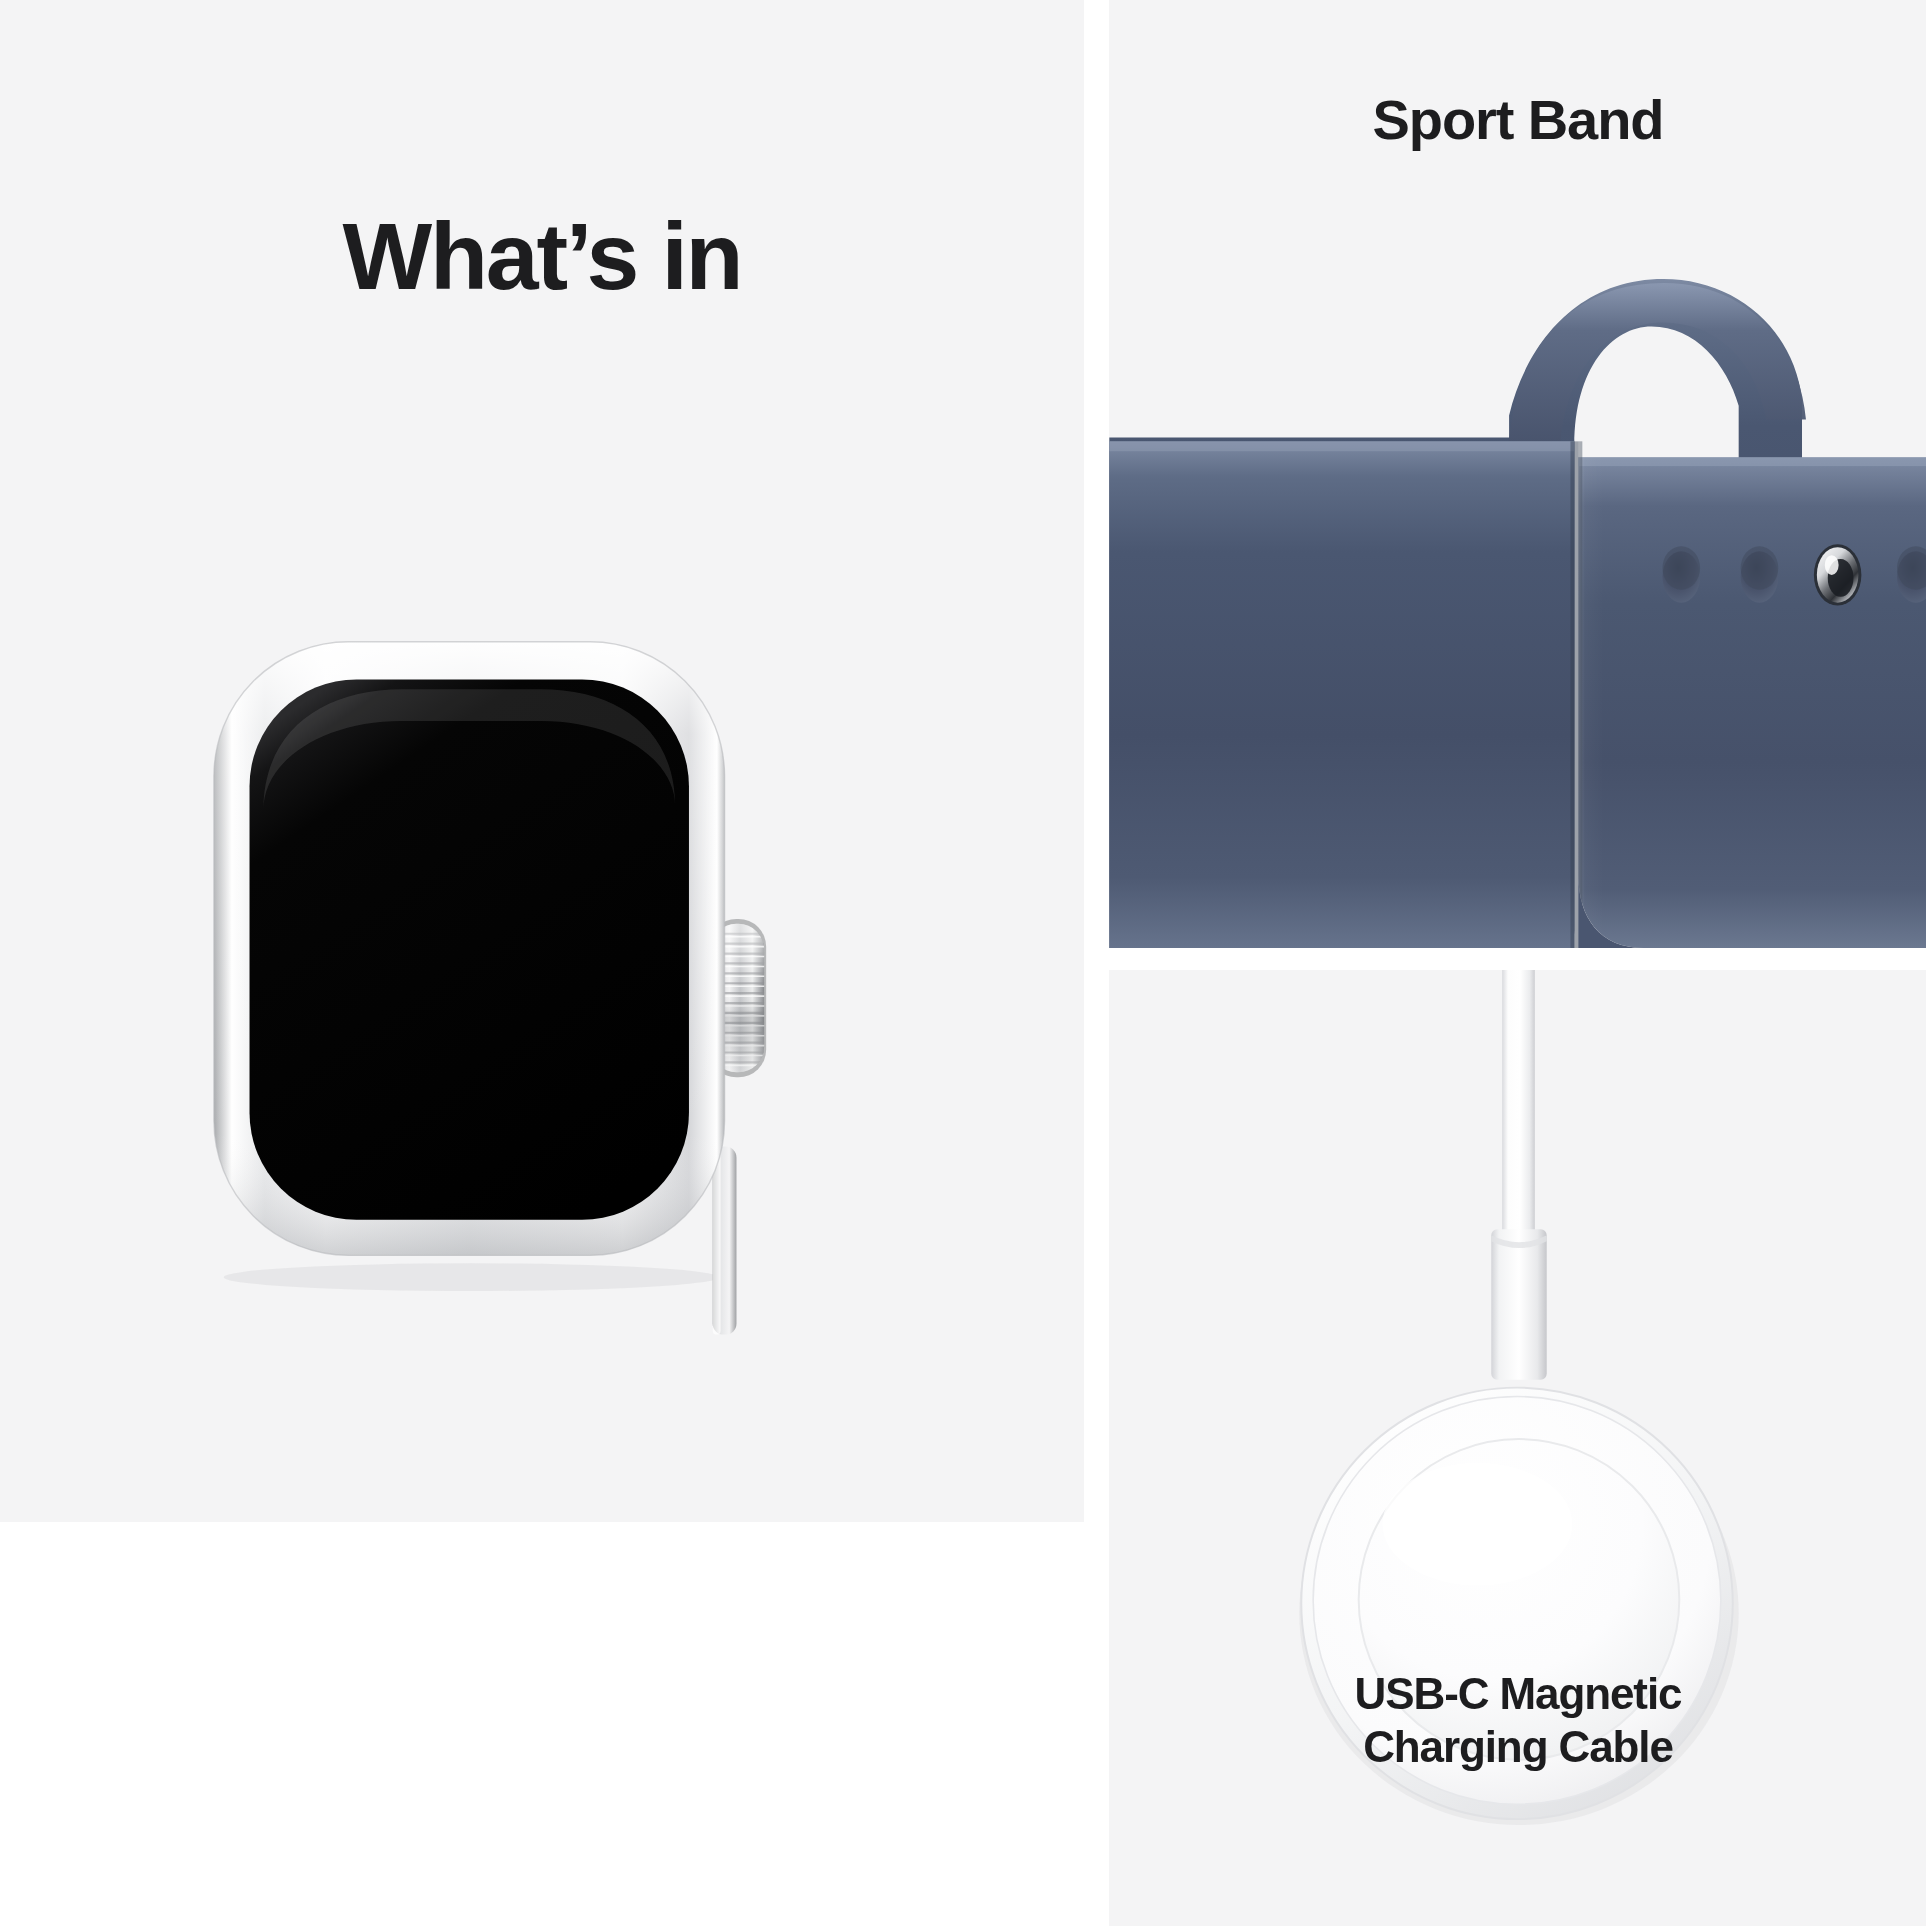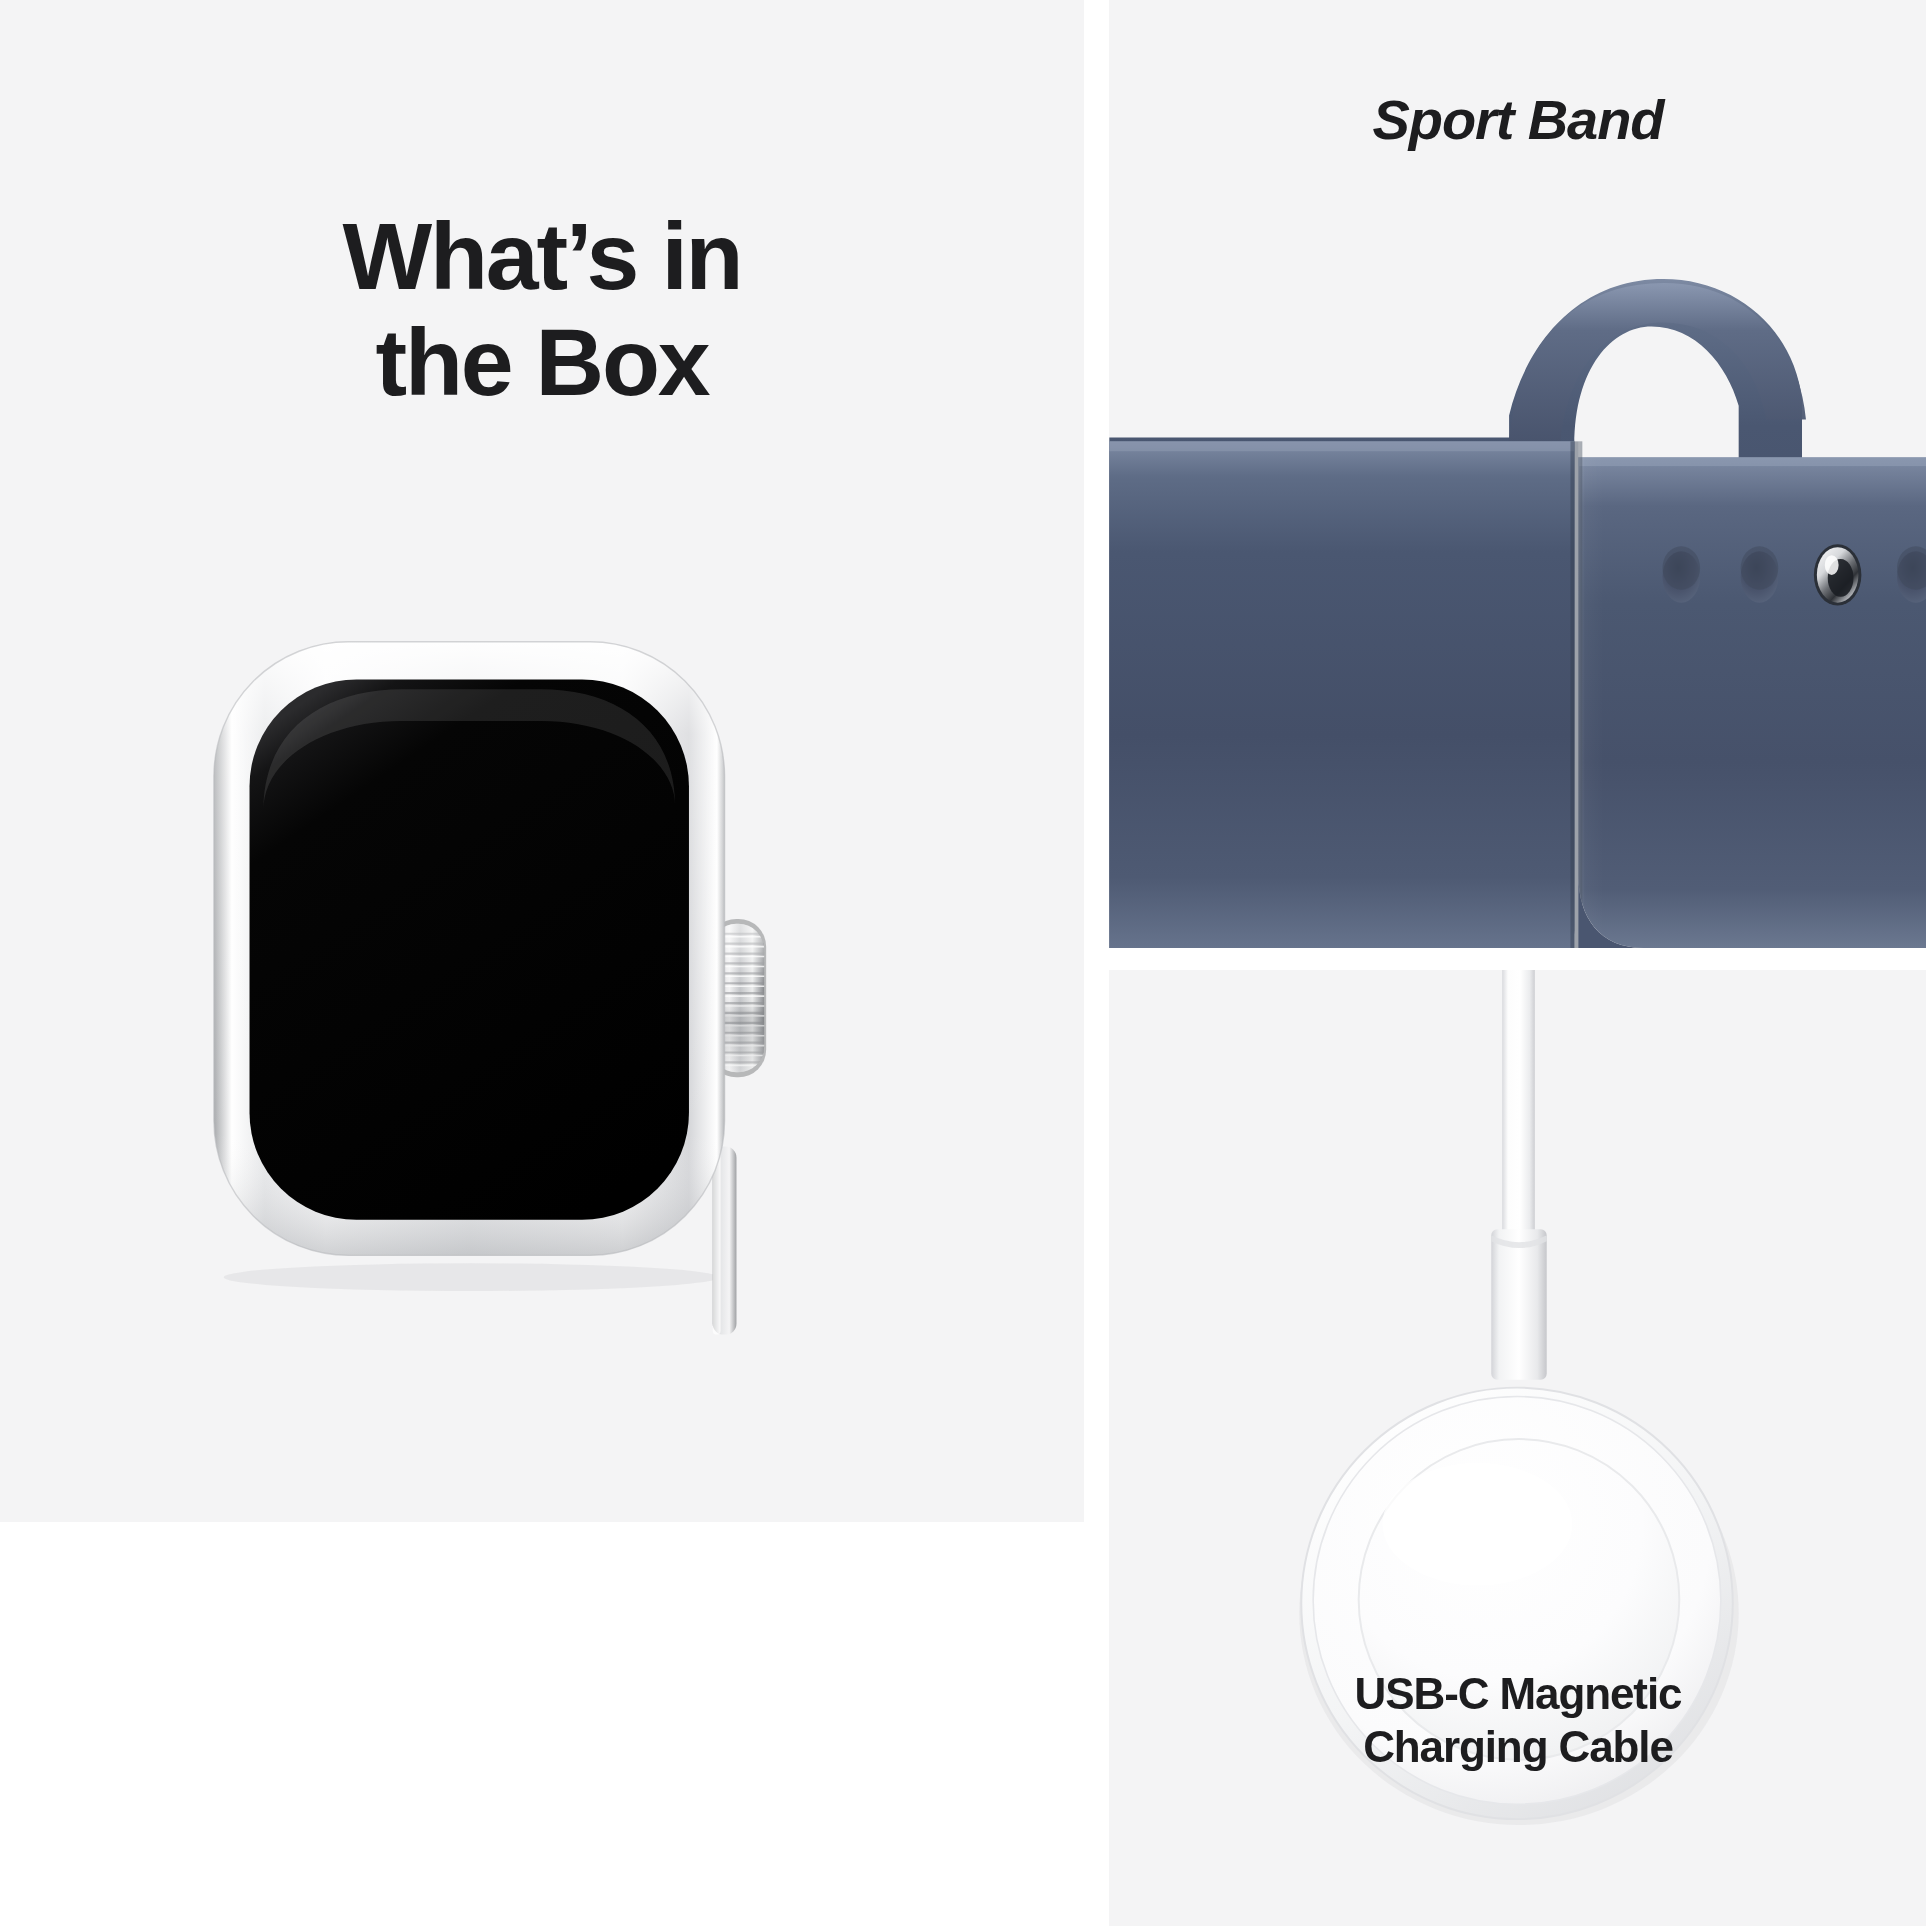--- a/index.html
+++ b/index.html
@@ -40,21 +40,20 @@
     color:#1d1d1f;
   }
   .h-band{
     position:absolute;
     left:0;top:87px;width:818px;
     text-align:center;
     font-size:56px;
     font-weight:700;
     letter-spacing:-1.1px;
     color:#1d1d1f;
-    font-style:italic;
   }
   .h-charger{
     position:absolute;
     left:0;top:1668px;width:818px;
     text-align:center;
     font-size:44px;
     font-weight:700;
     line-height:1.2;
     letter-spacing:-1.1px;
     color:#1d1d1f;
@@ -78,21 +77,20 @@
 </style>
 </head>
 <body>
 
 <div class="stage">
 
   <div class="panel panel-left">
 
     <div class="h-box">
       <div>What’s in</div>
-      <div>the Box</div>
     </div>
 
     <div class="watch-wrap">
       <svg class="watch-svg" viewBox="0 0 700 680" xmlns="http://www.w3.org/2000/svg">
         <defs>
           <linearGradient id="caseG" x1="0" y1="0" x2="1" y2="0">
             <stop offset="0" stop-color="#a9abae"></stop>
             <stop offset="0.035" stop-color="#ffffff"></stop>
             <stop offset="0.10" stop-color="#e7e8ea"></stop>
             <stop offset="0.22" stop-color="#fbfbfc"></stop>

